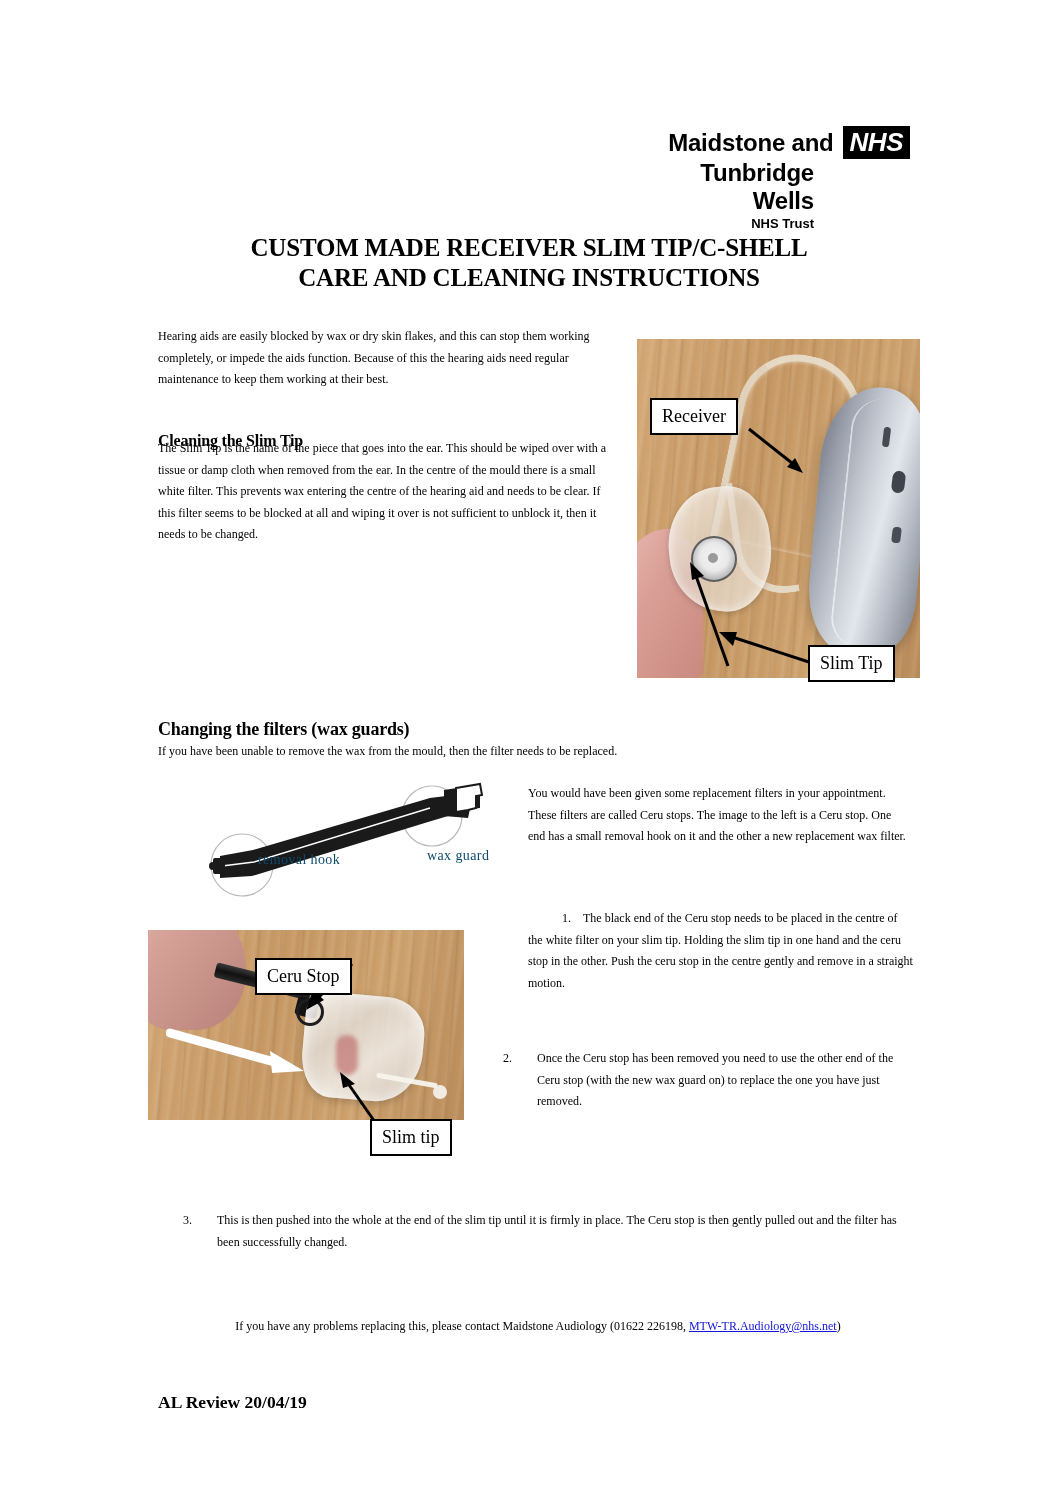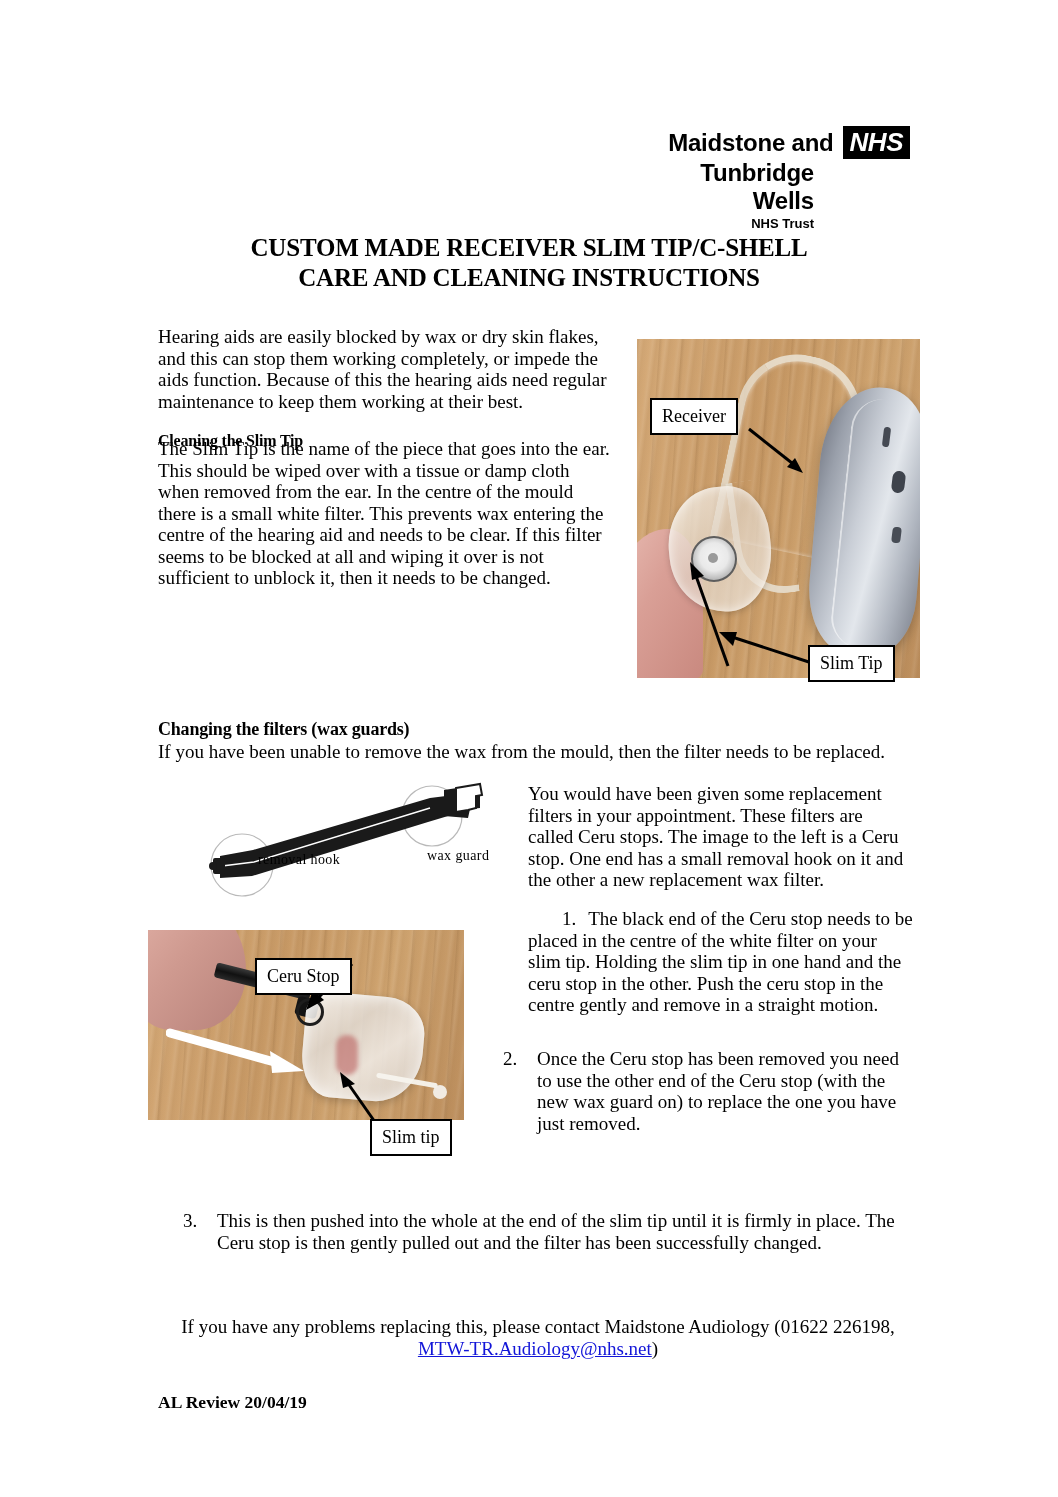--- a/index.html
+++ b/index.html
@@ -73,21 +73,21 @@
     font-weight: bold;
     font-size: 25px;
     line-height: 30px;
     letter-spacing: -0.2px;
   }
   .doc-title .t2 { display: block; }
 
   
   .txt {
     position: absolute;
-    font-size: 19px;
+    font-size: 12px;
     line-height: 21.5px;
     text-align: left;
   }
   .intro-para {
     left: 158px;
     top: 326px;
     width: 452px;
   }
   .h-cleaning {
     left: 158px;
@@ -351,21 +351,21 @@
     left: 180px;
     top: 782px;
     width: 320px;
     height: 120px;
   }
   .ceru-label {
     position: absolute;
     font-size: 14px;
     line-height: 17px;
     font-family: "Liberation Serif", serif;
-    color: #000000;
+    color: #0c4a6e;
     letter-spacing: 0.4px;
   }
   .ceru-hook-label { left: 258px; top: 851px; }
   .ceru-wax-label  { left: 427px; top: 847px; }
 
   
   .photo2 {
     position: absolute;
     left: 148px;
     top: 930px;

